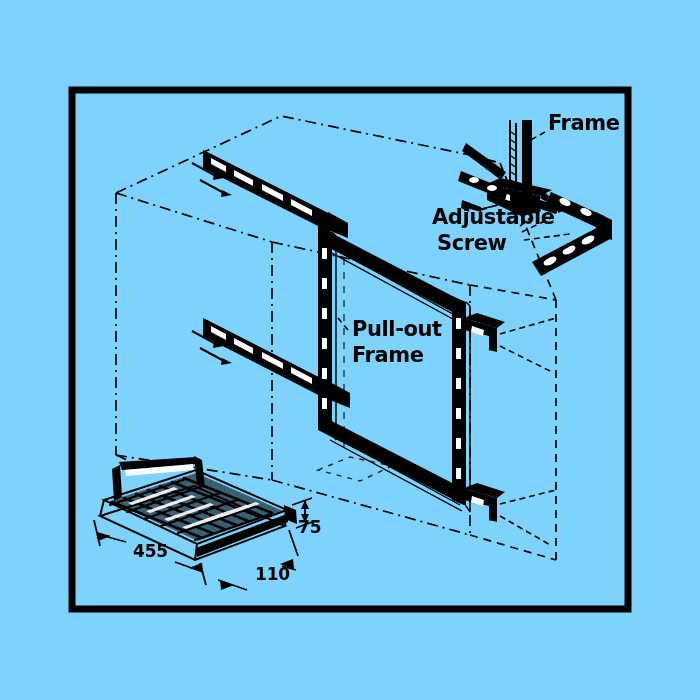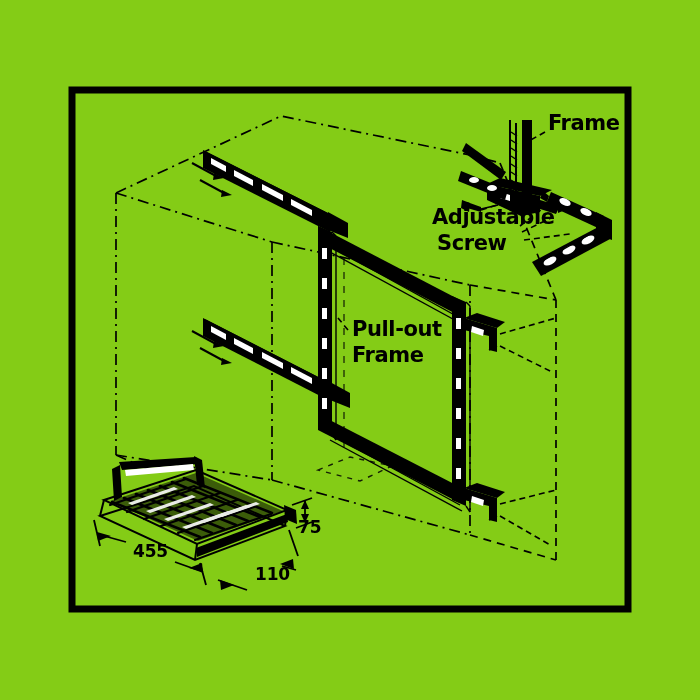--- a/index.html
+++ b/index.html
@@ -8,21 +8,21 @@
     background: #ffffff;
     width: 700px;
     height: 700px;
     overflow: hidden;
     font-family: "Liberation Sans", sans-serif;
   }
   #page {
     position: relative;
     width: 700px;
     height: 700px;
-    background: #84cc16;
+    background: #7dd3fc;
   }
   #diagram-svg {
     position: absolute;
     left: 0;
     top: 0;
     width: 700px;
     height: 700px;
   }
   .lbl {
     font-family: "DejaVu Sans", sans-serif;

